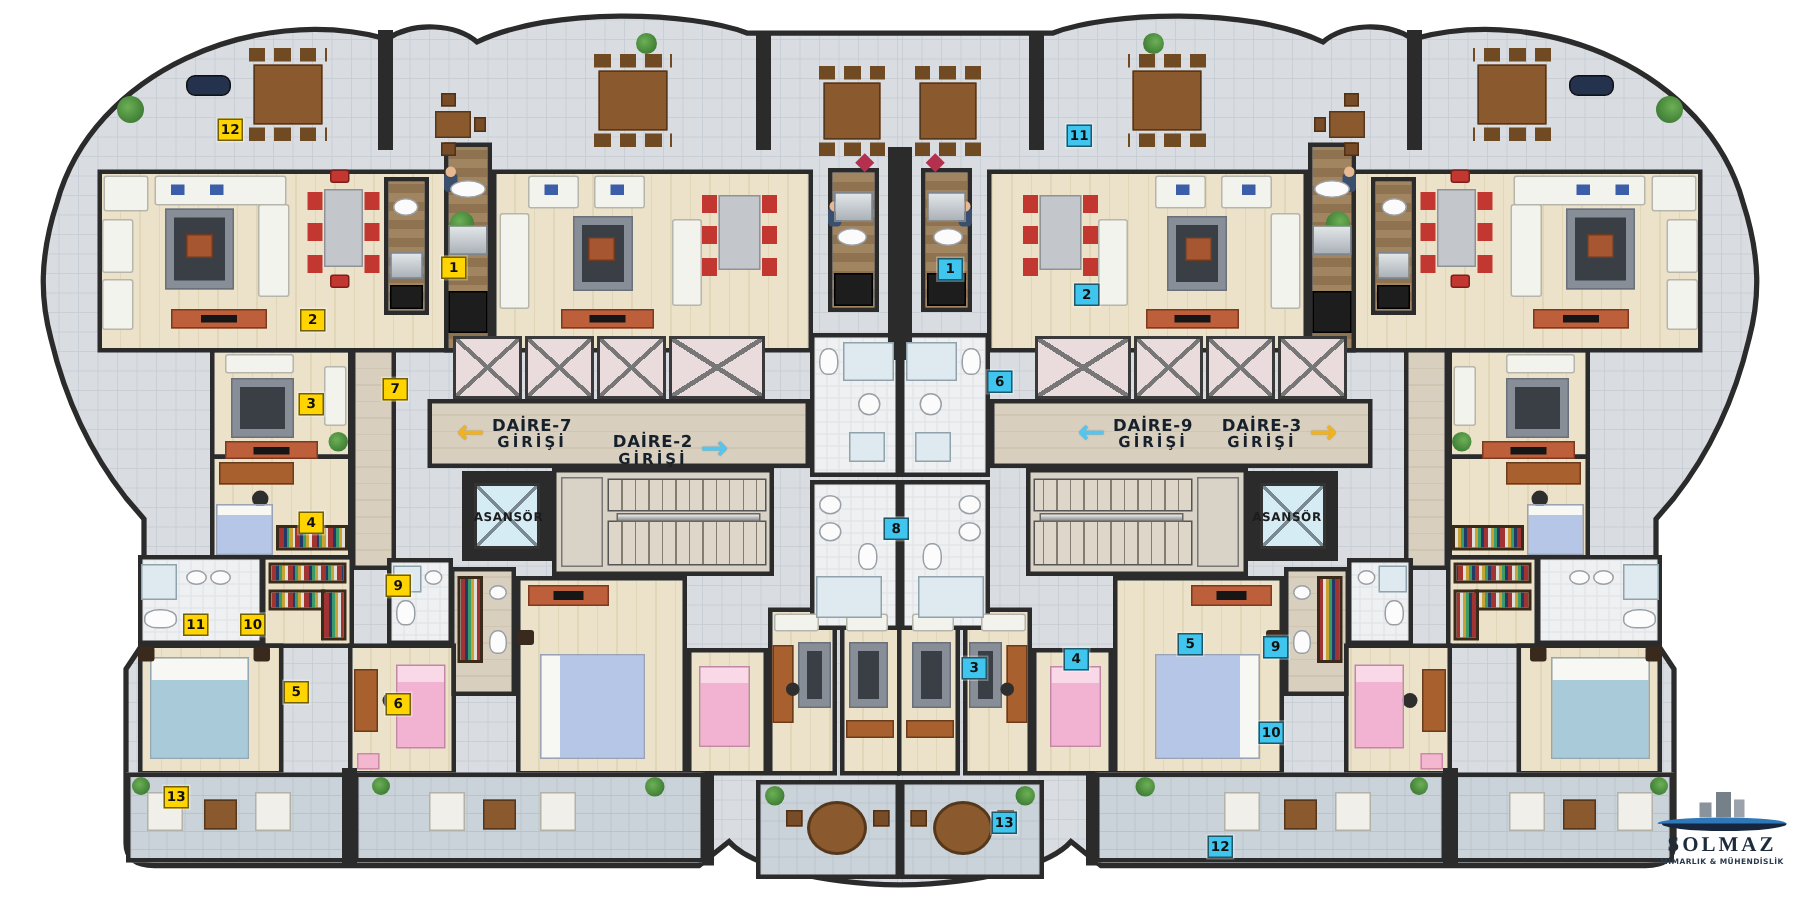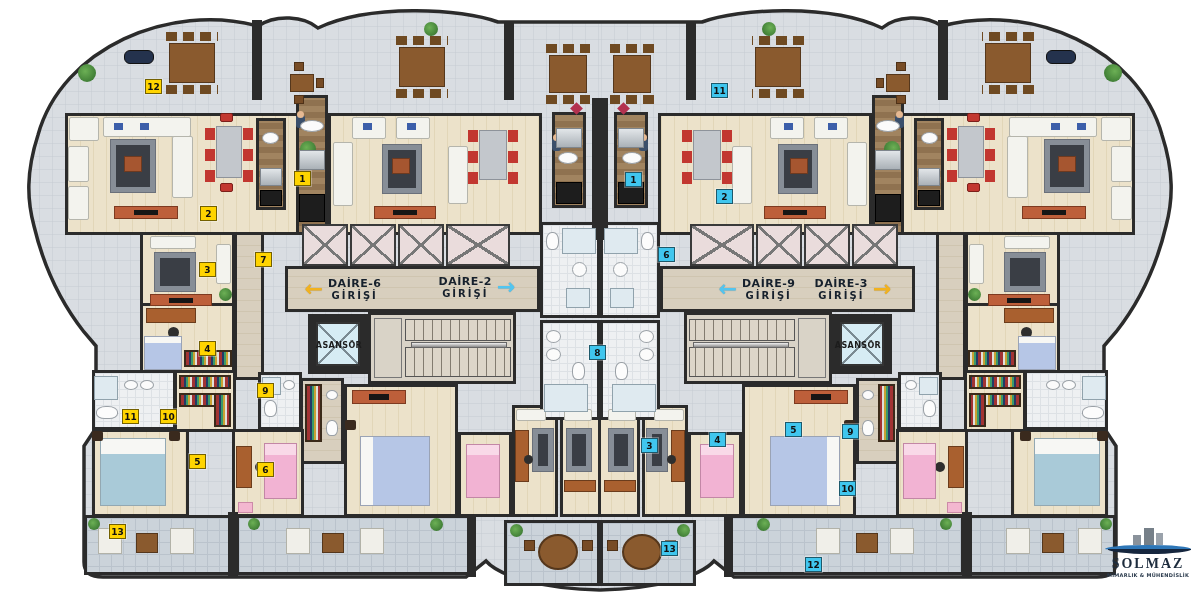--- a/index.html
+++ b/index.html
@@ -466,25 +466,25 @@
     <div class="f dineR" style="left:468px;top:126px;width:50px;height:58px">
         <i></i>
       </div>
   </div>
 
   <div id="overlay">
     <div id="signs-layer">
         <div class="sign" style="left: 343px; top: 289px;">
           <span class="arrow" style="color: rgb(242, 178, 30);">←</span>
           <span class="stx">
-            <span class="l1">DAİRE-6</span>
+            <span class="l1">DAİRE-7</span>
             <span class="l2">GİRİŞİ</span>
           </span>
         </div>
-        <div class="sign" style="left: 447px; top: 287px; margin-left: 30px;">
+        <div class="sign" style="left: 447px; top: 300px;">
           <span class="stx">
             <span class="l1">DAİRE-2</span>
             <span class="l2">GİRİŞİ</span>
           </span>
           <span class="arrow" style="color: rgb(82, 197, 240);">→</span>
         </div>
         <div class="sign" style="left: 757px; top: 289px;">
           <span class="arrow" style="color: rgb(82, 197, 240);">←</span>
           <span class="stx">
             <span class="l1">DAİRE-9</span>

